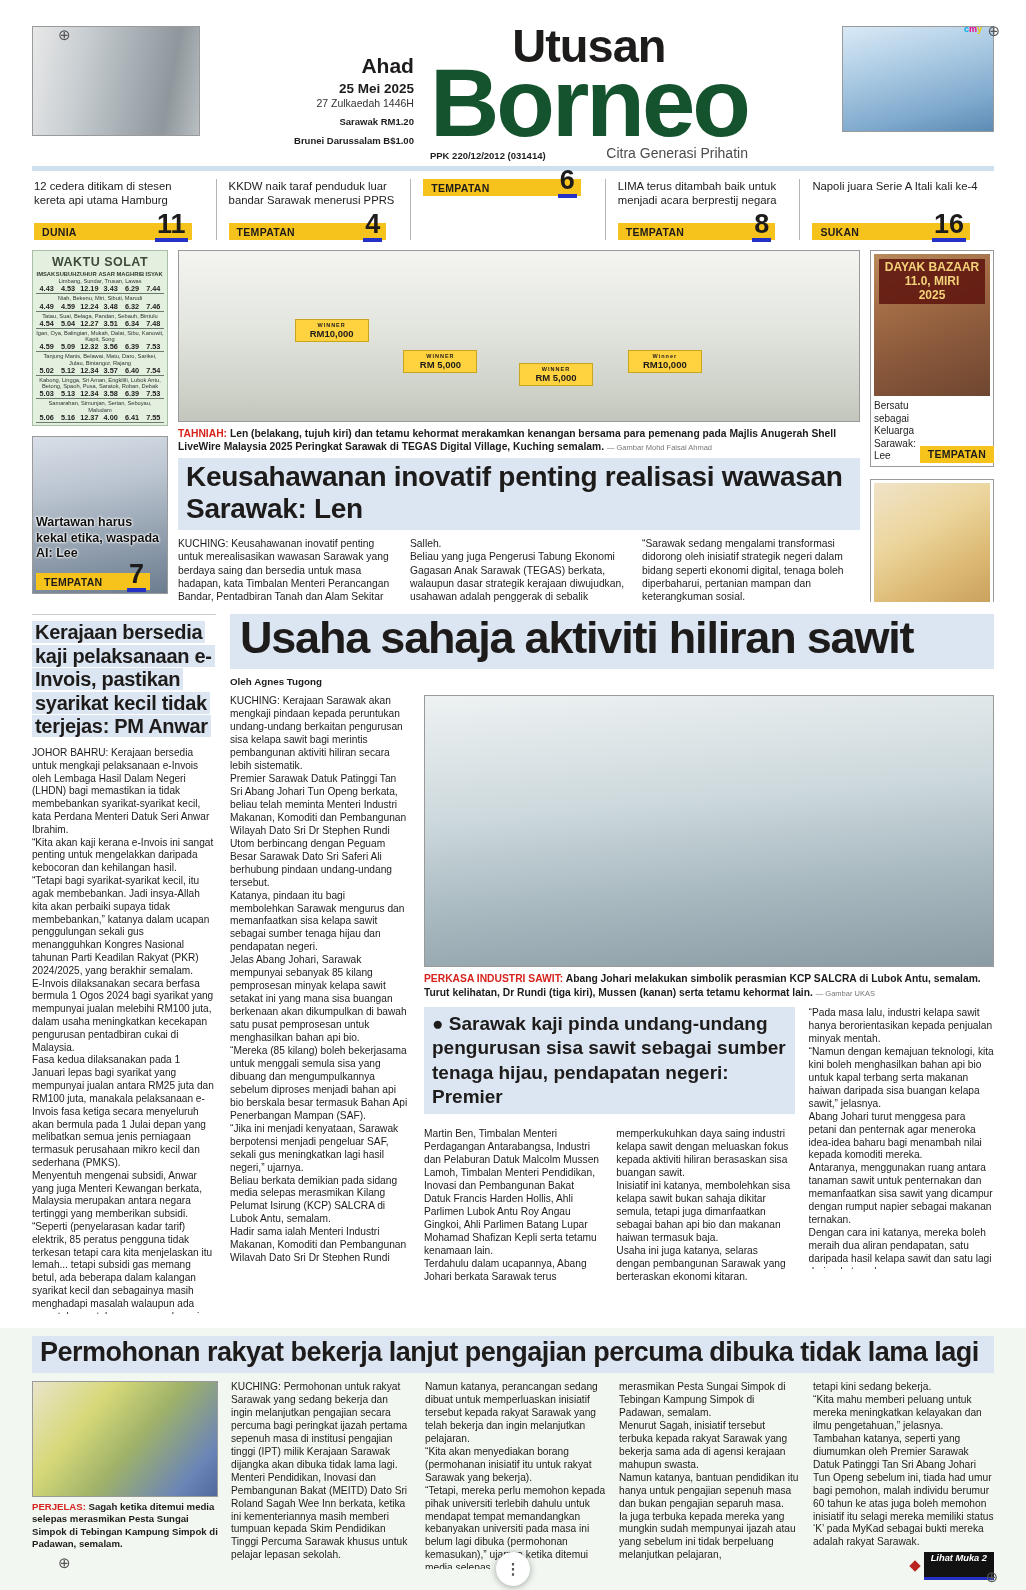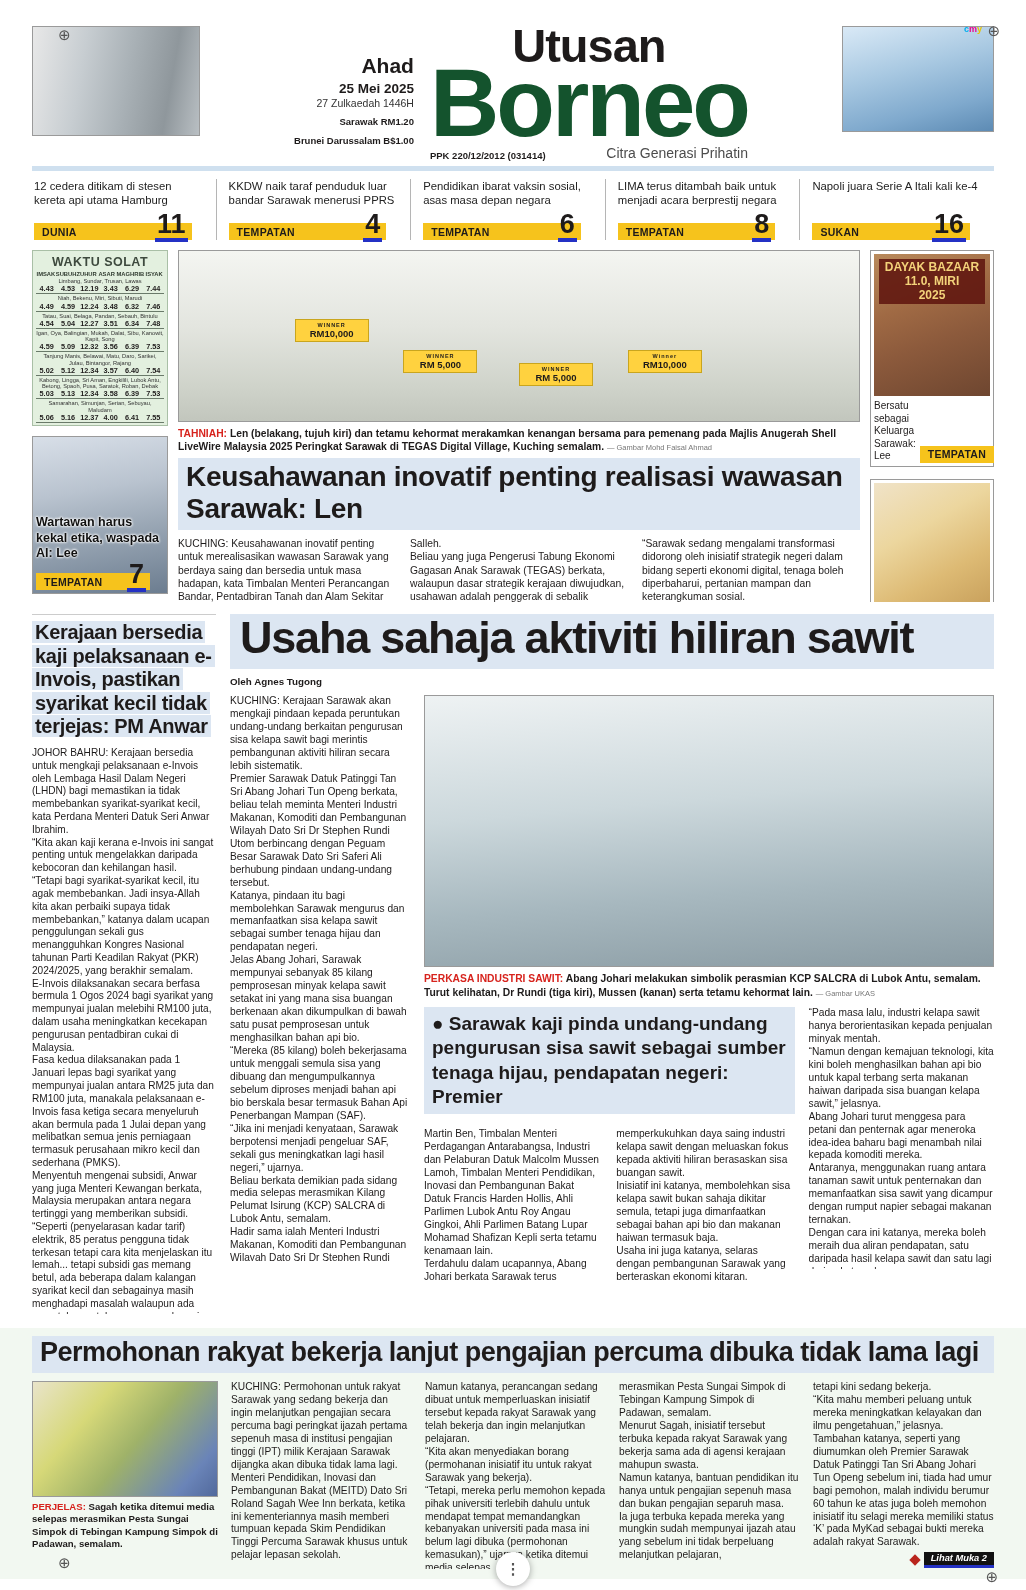--- a/index.html
+++ b/index.html
@@ -75,21 +75,21 @@
   .cap-label { color:#d7231d; font-weight:800; }
   .cap-credit { color:#777; font-size:7.5px; font-weight:400; }
   .hl-box { background:#dce6f2; }
   .len-headline { font-size:28px; font-weight:800; padding:3px 8px 5px; letter-spacing:-.3px; }
   .len-cols { display:grid; grid-template-columns:1fr 1fr 1fr; gap:14px; margin-top:7px;
     font-size:10.3px; line-height:1.3; height:104px; overflow:hidden; }
   .prose { white-space:pre-line; }
   .more-row { display:flex; justify-content:flex-end; align-items:center; gap:5px; margin-top:3px; }
   .diamond { width:8px; height:8px; background:#b9251c; transform:rotate(45deg); flex:none; }
   .more-badge { background:#121212; color:#fff; font-size:9.3px; font-weight:700; font-style:italic;
-    padding:1px 7px 2px; border-bottom:3px solid #2431c4; }
+    padding:1px 7px 14px; border-bottom:3px solid #2431c4; }
 
   .rcard { border:1px solid #9a9a9a; padding:3px; }
   .rcard + .rcard { margin-top:12px; }
   .ph-dayak { position:relative; height:142px;
     background:linear-gradient(160deg,#b98a5c 0%,#a06a44 35%,#8c5a3c 60%,#6e4630 100%); }
   .dayak-banner { position:absolute; top:5px; left:5px; right:5px; background:rgba(96,22,15,.88);
     color:#f3d27a; text-align:center; font-weight:800; font-size:12px; line-height:1.15; padding:2px 0; }
   .ph-soya { height:136px;
     background:linear-gradient(150deg,#f0e3c8 0%,#ecd69e 35%,#ddba74 65%,#c39a56 100%); }
   .rcap-row { display:flex; align-items:flex-end; gap:4px; margin-top:4px; }
@@ -170,21 +170,20 @@
       </div>
     </div>
     <div class="teaser">
       <p>KKDW naik taraf penduduk luar bandar Sarawak menerusi PPRS</p>
       <div class="tbar">
         <span class="tsection">TEMPATAN</span>
         <span class="tnum">4</span>
       </div>
     </div>
     <div class="teaser">
-      <p>Pendidikan ibarat vaksin sosial, asas masa depan negara</p>
       <div class="tbar">
         <span class="tsection">TEMPATAN</span>
         <span class="tnum">6</span>
       </div>
     </div>
     <div class="teaser">
       <p>LIMA terus ditambah baik untuk menjadi acara berprestij negara</p>
       <div class="tbar">
         <span class="tsection">TEMPATAN</span>
         <span class="tnum">8</span>

